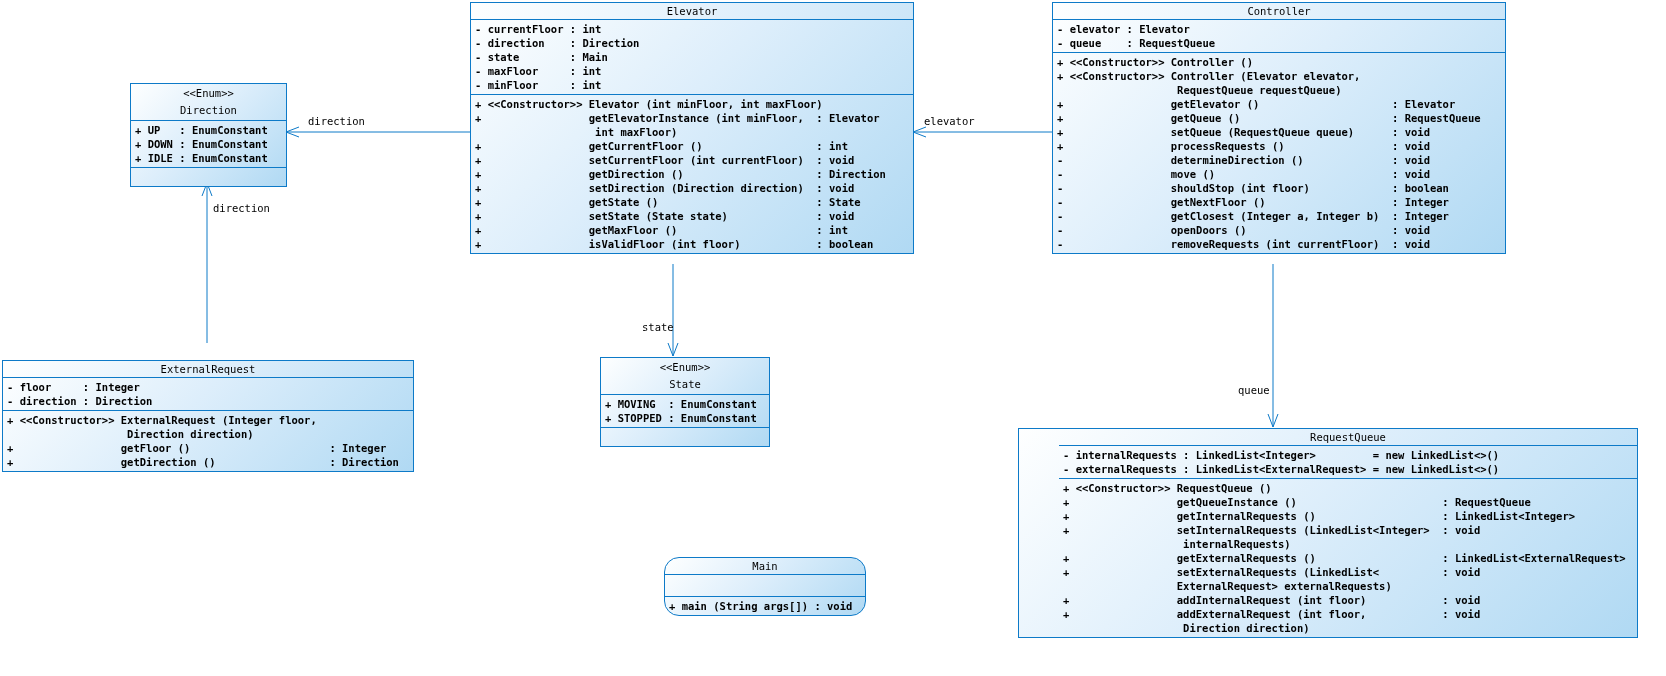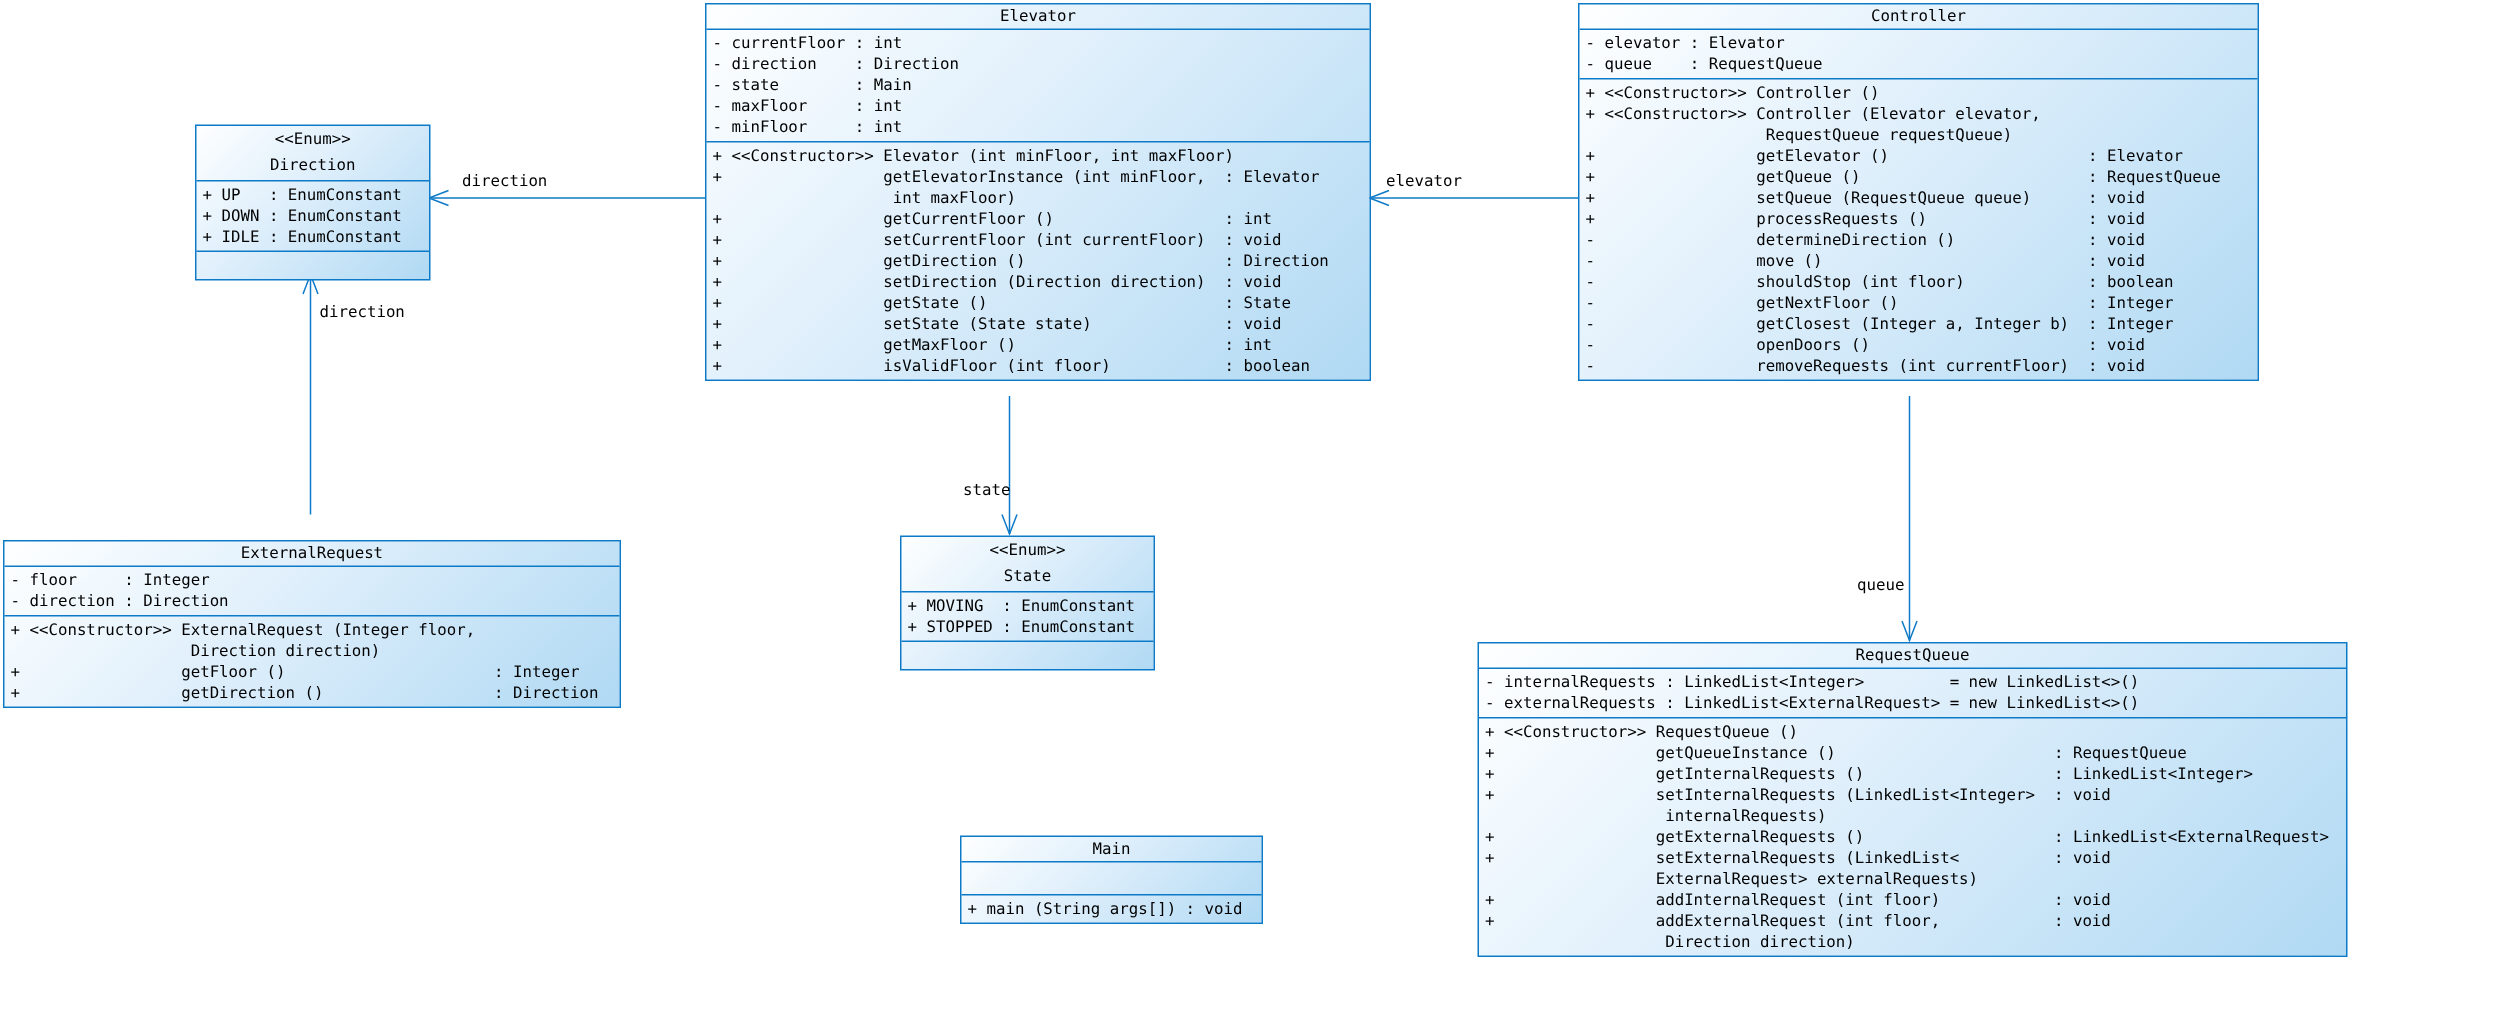--- a/index.html
+++ b/index.html
@@ -21,30 +21,30 @@
   .uml-title{
     text-align:center;padding:1px 4px;
     border-bottom:1px solid var(--box-border,#0d7ac8);
   }
   .uml-title .t-line{white-space:pre;}
   .enum .uml-title .t-line{line-height:17px;}
   .uml-section{padding:2px 4px;}
   .sec-methods{border-top:1px solid var(--box-border,#0d7ac8);}
   .sec-empty{min-height:14px;}
   .sec-empty-tall{min-height:17px;}
-  .code-line{white-space:pre;}
+  .code-line{white-space:pre;font-weight:bold;}
 
   
   #box-direction{left:130px;top:83px;width:155px;}
   #box-elevator{left:470px;top:2px;width:442px;}
   #box-controller{left:1052px;top:2px;width:452px;}
   #box-external-request{left:2px;top:360px;width:410px;}
   #box-state{left:600px;top:357px;width:168px;}
-  #box-main{left:640px;top:557px;width:200px;}
-  #box-request-queue{left:985px;top:428px;width:578px;}
+  #box-main{left:664px;top:557px;width:200px;border-radius:15px;}
+  #box-request-queue{left:1018px;top:428px;width:578px;padding-left:40px;}
 
   .edge-label{
     position:absolute;font-size:10.5px;line-height:13px;white-space:pre;color:var(--text,#000);
   }
   #lbl-edge-direction-1{left:308px;top:115px;}
   #lbl-edge-direction-2{left:213px;top:202px;}
   #lbl-edge-elevator{left:924px;top:115px;}
   #lbl-edge-state{left:642px;top:321px;}
   #lbl-edge-queue{left:1238px;top:384px;}
 </style>

